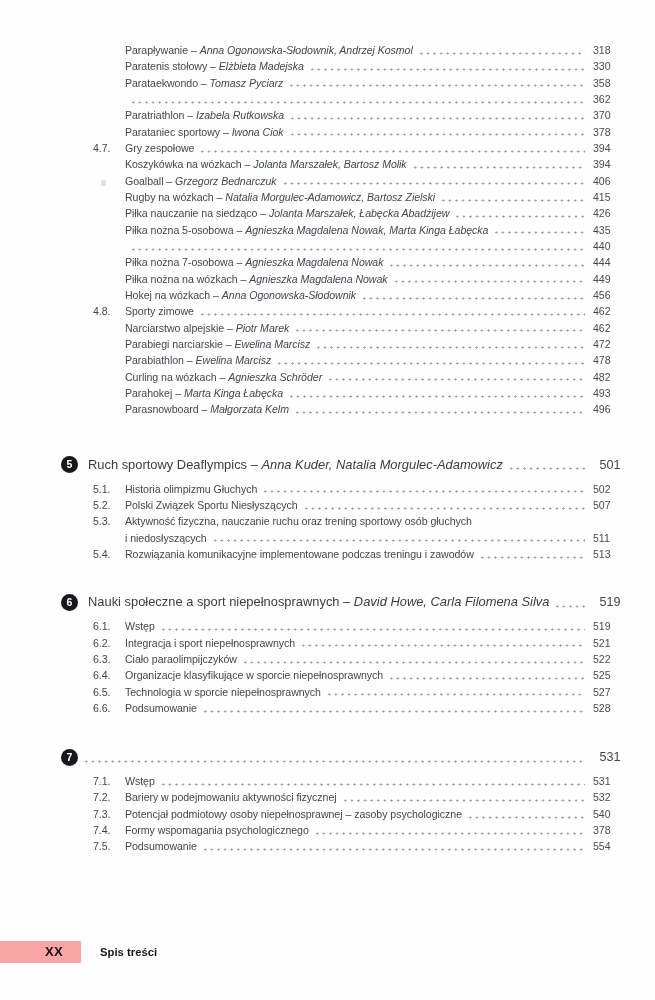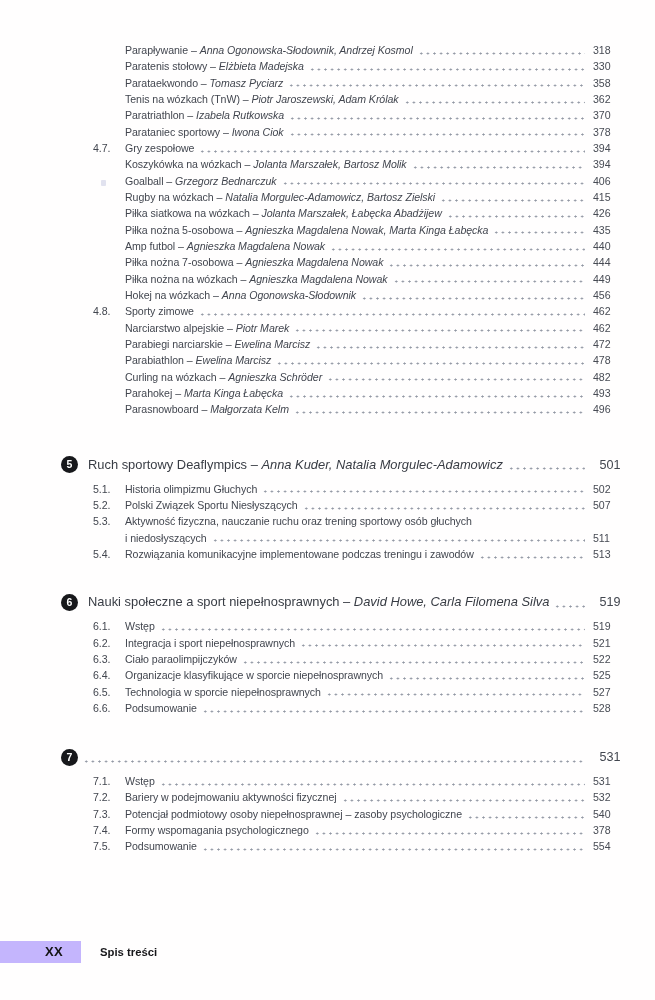--- a/index.html
+++ b/index.html
@@ -65,21 +65,21 @@
   }
   .ch-txt{flex:none;margin-left:10px;}
   .ch-head .leader{margin-bottom:4.5px;}
   .ch-page{flex:none;width:34px;text-align:center;font-size:12.6px;color:#42464f;}
   .items{margin-top:6px;}
   
   .footer-strip{
     position:absolute;
     left:0;top:941px;
     width:81px;height:22px;
-    background:#c4b5fd;
+    background:#fca5a5;
   }
   .footer-page-number{
     position:absolute;
     right:18px;top:3px;
     font-size:13px;
     font-weight:bold;
     color:#141414;
     letter-spacing:0.3px;
   }
   .footer-title{
@@ -118,21 +118,20 @@
           <span class="page-no">330</span>
         </div>
         <div class="row">
           <span class="num">&nbsp;</span>
           <span class="txt"><span>Parataekwondo</span><span> – </span><span class="authors">Tomasz Pyciarz</span></span>
           <span class="leader"></span>
           <span class="page-no">358</span>
         </div>
         <div class="row">
           <span class="num">&nbsp;</span>
-          <span class="txt"><span>Tenis na wózkach (TnW)</span><span> – </span><span class="authors">Piotr Jaroszewski, Adam Królak</span></span>
           <span class="leader"></span>
           <span class="page-no">362</span>
         </div>
         <div class="row">
           <span class="num">&nbsp;</span>
           <span class="txt"><span>Paratriathlon</span><span> – </span><span class="authors">Izabela Rutkowska</span></span>
           <span class="leader"></span>
           <span class="page-no">370</span>
         </div>
         <div class="row">
@@ -160,33 +159,32 @@
           <span class="page-no">406</span>
         </div>
         <div class="row">
           <span class="num">&nbsp;</span>
           <span class="txt"><span>Rugby na wózkach</span><span> – </span><span class="authors">Natalia Morgulec-Adamowicz, Bartosz Zielski</span></span>
           <span class="leader"></span>
           <span class="page-no">415</span>
         </div>
         <div class="row">
           <span class="num">&nbsp;</span>
-          <span class="txt"><span>Piłka siatkowa na wózkach</span><span> – </span><span class="authors">Jolanta Marszałek, Łabęcka Abadżijew</span></span>
+          <span class="txt"><span>Piłka nauczanie na siedząco</span><span> – </span><span class="authors">Jolanta Marszałek, Łabęcka Abadżijew</span></span>
           <span class="leader"></span>
           <span class="page-no">426</span>
         </div>
         <div class="row">
           <span class="num">&nbsp;</span>
           <span class="txt"><span>Piłka nożna 5-osobowa</span><span> – </span><span class="authors">Agnieszka Magdalena Nowak, Marta Kinga Łabęcka</span></span>
           <span class="leader"></span>
           <span class="page-no">435</span>
         </div>
         <div class="row">
           <span class="num">&nbsp;</span>
-          <span class="txt"><span>Amp futbol</span><span> – </span><span class="authors">Agnieszka Magdalena Nowak</span></span>
           <span class="leader"></span>
           <span class="page-no">440</span>
         </div>
         <div class="row">
           <span class="num">&nbsp;</span>
           <span class="txt"><span>Piłka nożna 7-osobowa</span><span> – </span><span class="authors">Agnieszka Magdalena Nowak</span></span>
           <span class="leader"></span>
           <span class="page-no">444</span>
         </div>
         <div class="row">

